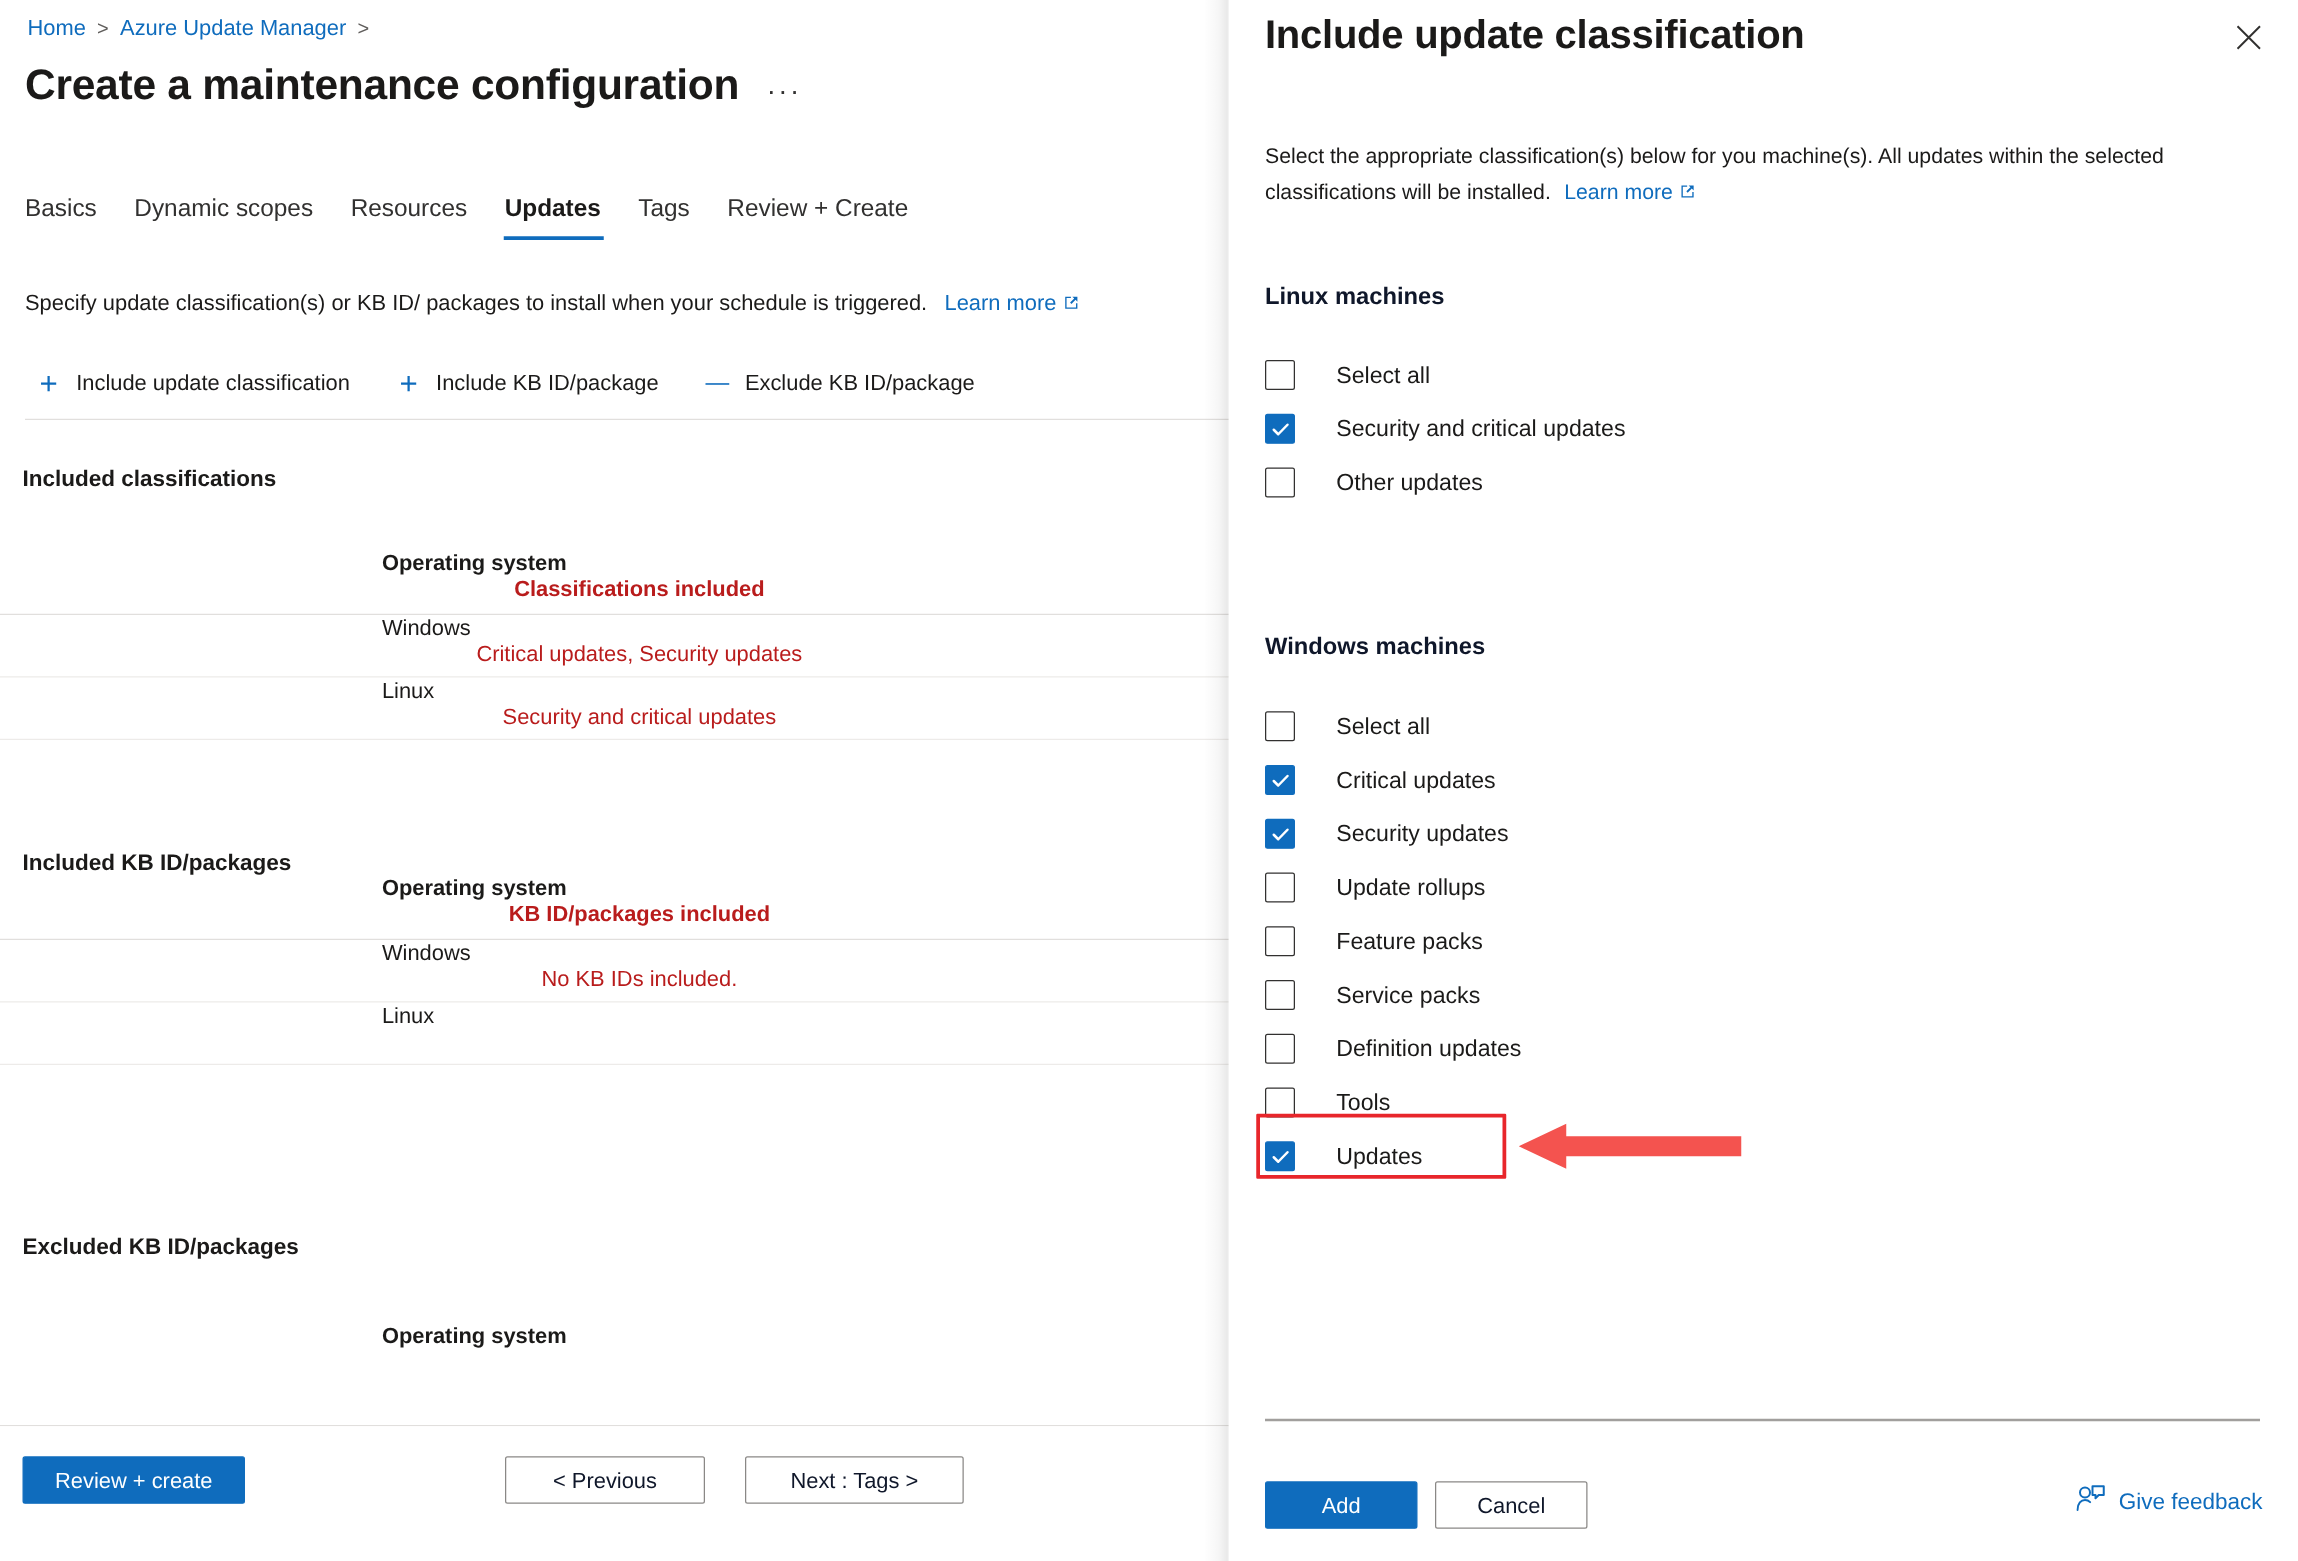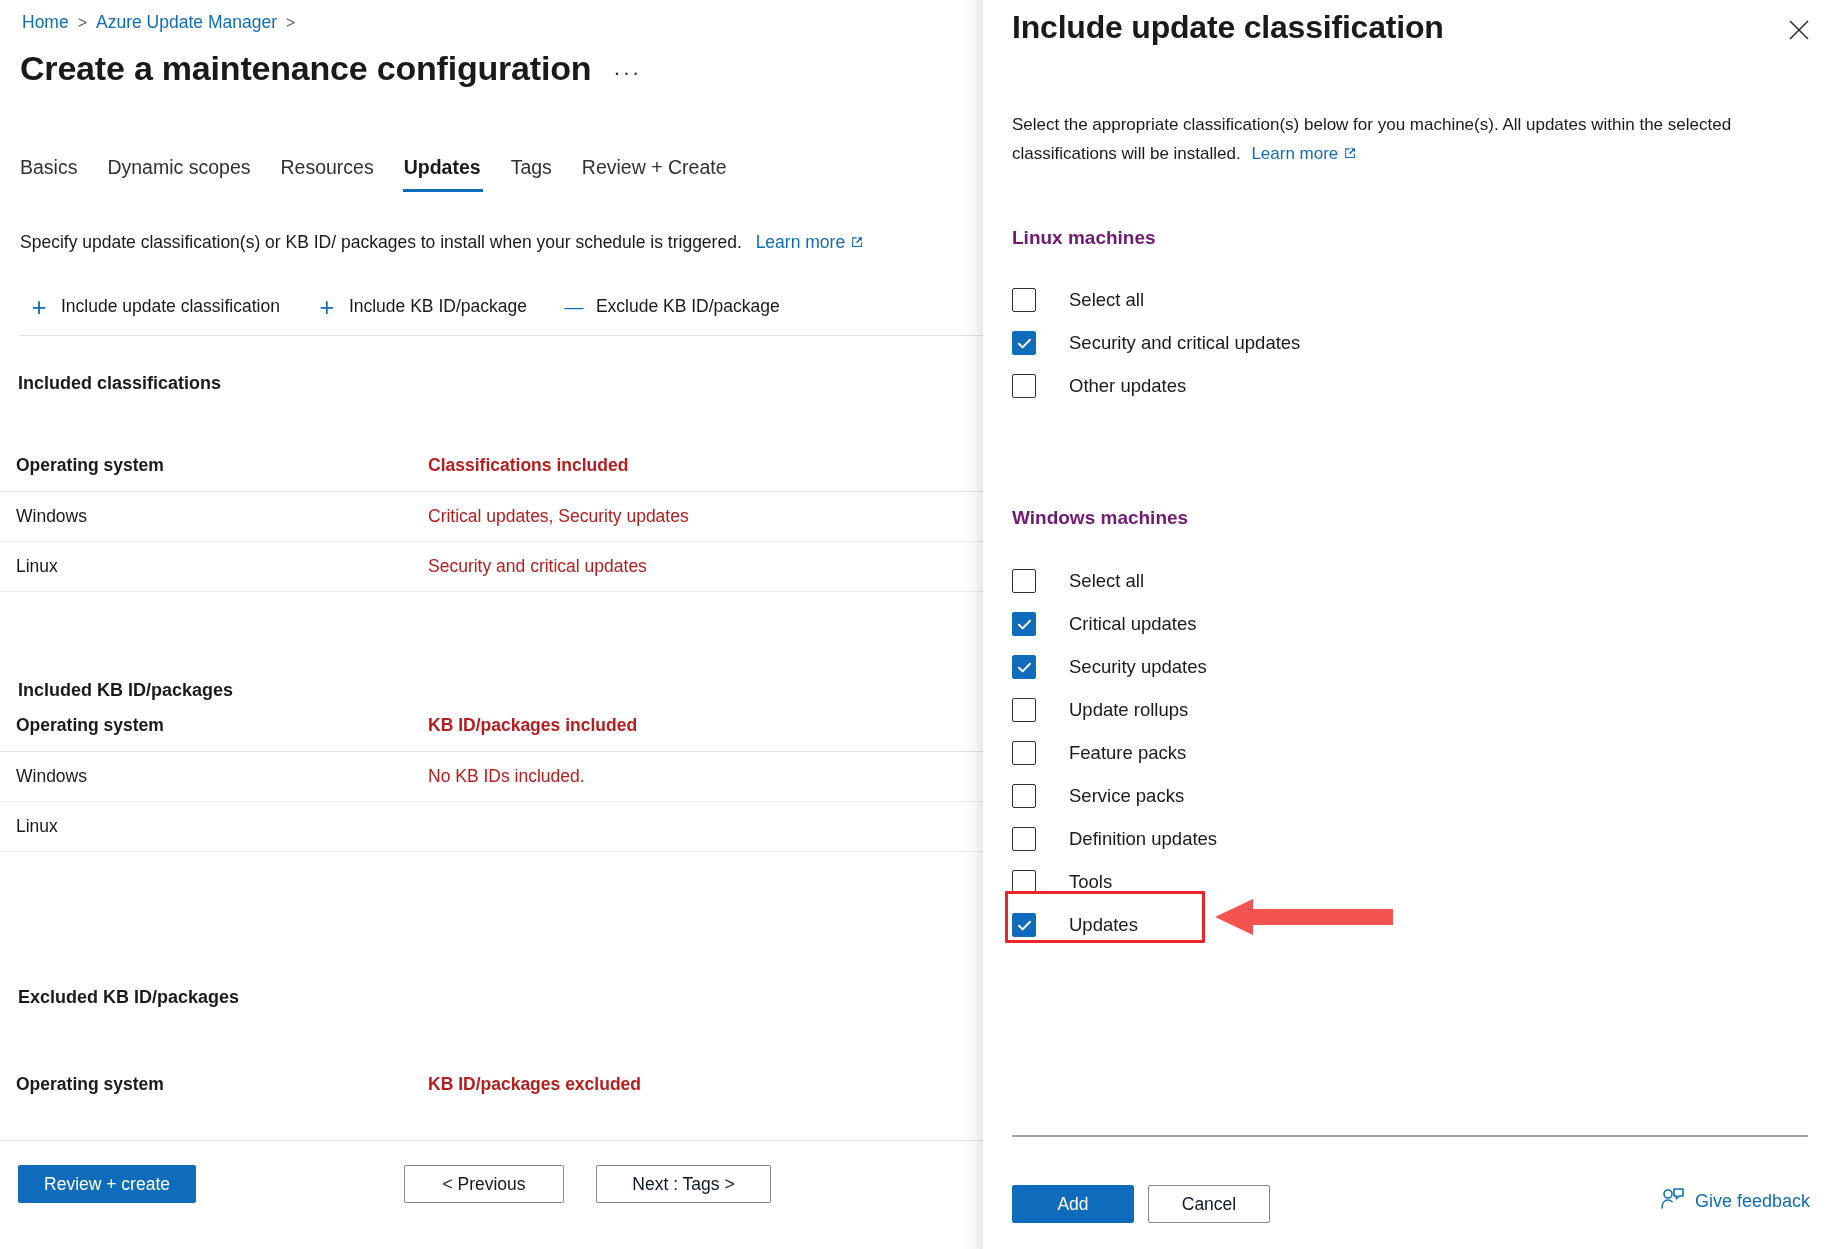--- a/index.html
+++ b/index.html
@@ -97,21 +97,22 @@
 
   .section-head {
     position: absolute; left: 18px;
     font-size: 18px; font-weight: 700; color: #1b1a19;
   }
 
   .tbl { position: absolute; left: 0; width: 983px; }
   .tbl-row {
     display: flex; align-items: center;
     height: 50px; border-bottom: 1px solid #edebe9;
-    padding-left: 16px;
+    padding-left: 40px;
+    flex-direction: column;
   }
   .tbl-row.header {
     border-bottom: 1px solid #e1dfdd; font-weight: 600;
     height: 52px;
   }
   .tbl-row .c1 { width: 412px; font-size: 17.5px; color: #1b1a19; }
   .tbl-row .c2 { flex: 1; font-size: 17.5px; color: #b91c1c; }
   .tbl-row.header .c1, .tbl-row.header .c2 { font-weight: 600; }
 
   .footer-rule {
@@ -159,21 +160,21 @@
     align-items: center; justify-content: center;
     cursor: pointer;
   }
   .panel-desc {
     position: absolute; left: 27px; top: 110px; width: 776px;
     font-size: 17px; line-height: 29px; color: #1b1a19;
   }
 
   .group-title {
     position: absolute; left: 27px;
-    font-size: 19px; font-weight: 700; color: #701a75;
+    font-size: 19px; font-weight: 700; color: #0f172a;
   }
   .cb-row {
     position: absolute; left: 27px;
     display: flex; align-items: center; gap: 0;
     height: 36px; cursor: pointer;
   }
   .cb-box {
     width: 24px; height: 24px; border: 1.6px solid #323130;
     border-radius: 2px; background: #ffffff; flex: 0 0 auto;
     margin-right: 0;
@@ -290,21 +291,20 @@
       </div>
       <div class="tbl-row">
         <div class="c1">Linux</div>
       </div>
     </div>
 
     <div class="section-head" style="top:987px;">Excluded KB ID/packages</div>
     <div class="tbl" style="top:1058px;">
       <div class="tbl-row header" style="border-bottom:none;">
         <div class="c1">Operating system</div>
-        <div class="c2">KB ID/packages excluded</div>
       </div>
     </div>
 
     <div class="footer-rule"></div>
     <div class="left-footer">
       <button class="btn btn-primary" id="review-create-btn">Review + create</button>
       <button class="btn btn-default" id="previous-btn">&lt; Previous</button>
       <button class="btn btn-default" id="next-tags-btn">Next : Tags &gt;</button>
     </div>
 

